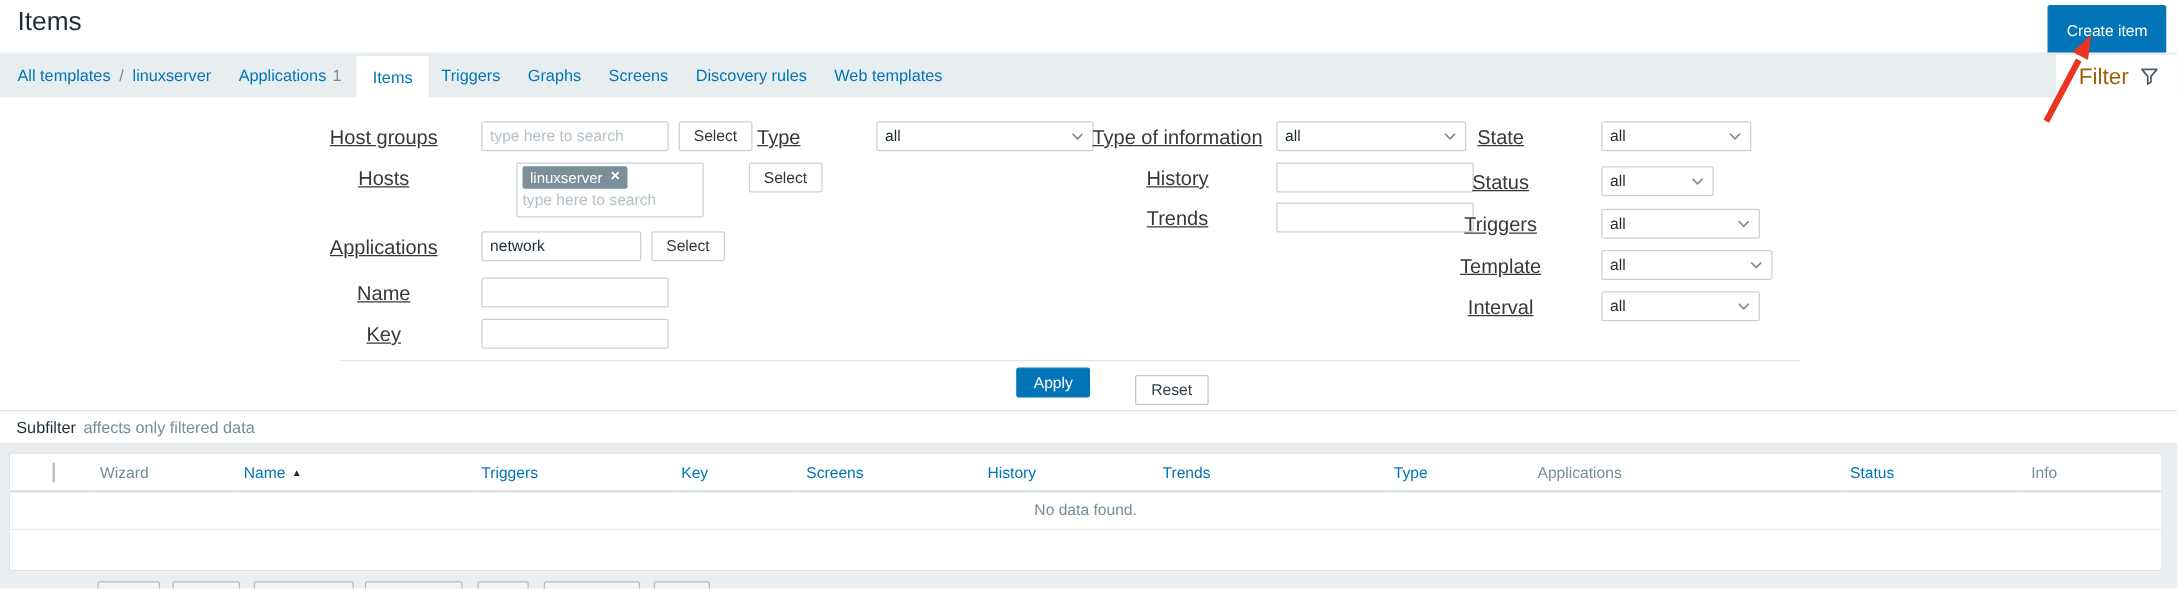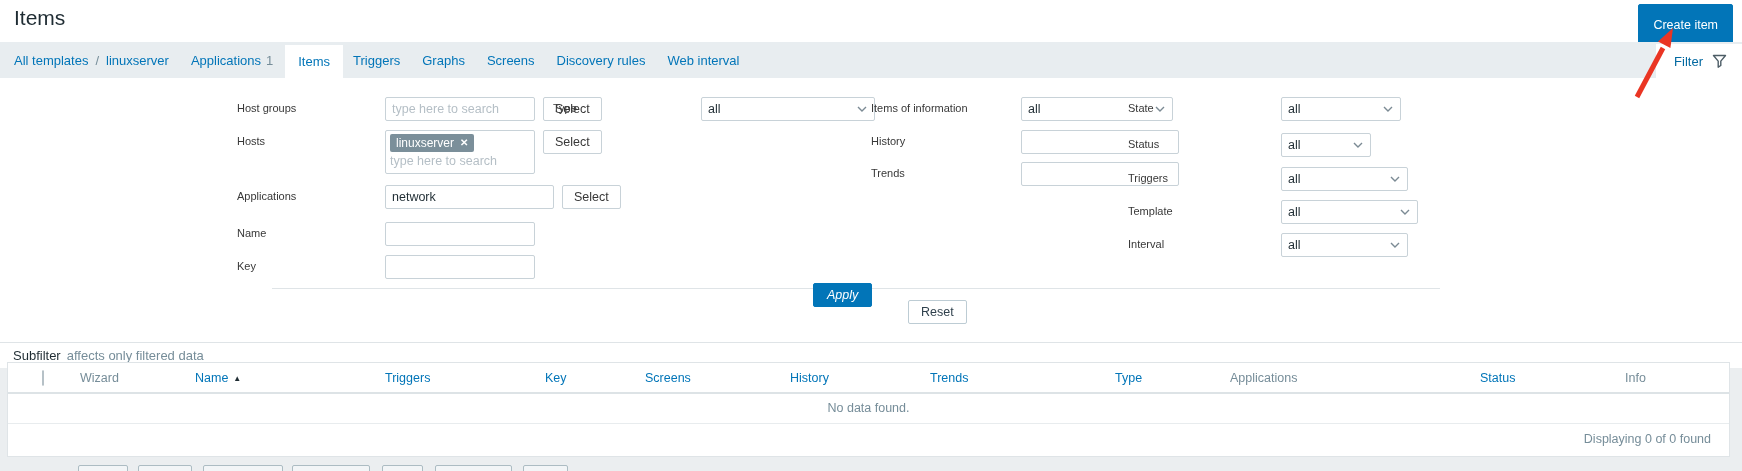--- a/index.html
+++ b/index.html
@@ -21,26 +21,26 @@
   .tabbar a { color:#0275b8; text-decoration:none; cursor:pointer; }
   .crumb-root { margin-left:14px; }
   .crumb-sep { color:#768d99; margin:0 7px; }
   .nav-link { margin-left:22px; }
   .nav-count { color:#768d99; margin-left:5px; }
   .tab-active { align-self:flex-end; height:33px; background:#fff; display:flex; align-items:center;
                 padding:0 13px; margin-left:12px; color:#0275b8; cursor:pointer; }
   .tab-after { margin-left:10px; }
   .filter-tab { position:absolute; right:0; top:2px; height:34px; background:#fff; display:flex;
                 align-items:center; padding:0 15px 0 18px; cursor:pointer; }
-  .filter-tab-label { font-size:13px; color:#0369a1; margin-right:9px; }
+  .filter-tab-label { font-size:18px; color:#a16207; margin-right:9px; }
 
   
   .filter-widget { position:absolute; top:78px; left:0; right:0; height:248px; background:#fff; }
   .frow { position:absolute; display:flex; align-items:flex-start; }
-  .flabel { font-size:11px; color:#383838; text-align:left; padding-top:5px; margin-right:8px; }
+  .flabel { font-size:16px; color:#383838; text-align:center; padding-top:5px; margin-right:8px;text-decoration:underline; }
   .finput { height:24px; border:1px solid #c8d2d8; border-radius:2px; font-size:12.5px;
             font-family:inherit; padding:0 6px; color:#1f2c33; background:#fff; }
   .finput::placeholder, .ms-input::placeholder { color:#b5bfc6; opacity:1; }
   .fselect { height:24px; border:1px solid #c8d2d8; border-radius:2px; background:#fff;
              display:flex; align-items:center; justify-content:space-between;
              padding:0 7px 0 6px; font-size:12.5px; color:#1f2c33; cursor:pointer; }
   .btn-select { height:24px; margin-left:8px; padding:0 11px; background:#fff; color:#383838;
                 border:1px solid #c8d2d8; border-radius:2px; font-size:12.5px; font-family:inherit; cursor:pointer; }
   .multiselect { width:150px; height:44px; border:1px solid #c8d2d8; border-radius:2px;
                  background:#fff; padding:2px 4px; }
@@ -48,21 +48,21 @@
           font-size:12px; padding:2px 6px; border-radius:2px; }
   .chip-x { font-size:10px; font-weight:bold; cursor:pointer; line-height:1; }
   .ms-input { display:block; border:none; outline:none; font-size:12.5px; font-family:inherit;
               margin-top:2px; width:135px; color:#1f2c33; }
   .fdivider { position:absolute; height:1px; background:#dfe4e7; }
   .apply-btn { position:absolute; height:24px; padding:0 13px; }
   .reset-btn { position:absolute; height:24px; padding:0 12px; background:#fff; color:#30414d;
                border:1px solid #bdccd4; border-radius:2px; font-size:12.5px; font-family:inherit; cursor:pointer; }
 
   
-  .subfilter-bar { position:absolute; top:342px; left:0; right:0; height:26px; background:#fff;
+  .subfilter-bar { position:absolute; top:328px; left:0; right:0; height:26px; background:#fff;
                    border-top:1px solid #dfe4e7; display:flex; align-items:center;
                    padding-left:13px; font-size:13px; }
   .subfilter-title { color:#1f2c33; }
   .subfilter-hint { color:#768d99; margin-left:6px; }
 
   
   .table-widget { position:absolute; top:362px; left:7px; right:12px; height:95px;
                   background:#fff; border:1px solid #dfe4e7; }
   table { border-collapse:collapse; table-layout:fixed; width:100%; }
   .th { height:30px; text-align:left; font-weight:400; font-size:12.5px; padding-left:6px;
@@ -98,52 +98,52 @@
   <div class="tabbar">
     <a class="crumb-root">All templates</a>
     <span class="crumb-sep">/</span>
     <a>linuxserver</a>
     <a class="nav-link"><span>Applications</span><span class="nav-count">1</span></a>
     <span class="tab-active">Items</span>
     <a class="nav-link tab-after">Triggers</a>
     <a class="nav-link">Graphs</a>
     <a class="nav-link">Screens</a>
     <a class="nav-link">Discovery rules</a>
-    <a class="nav-link">Web interval</a>
+    <a class="nav-link">Web templates</a>
     <div class="filter-tab">
       <span class="filter-tab-label">Filter</span>
       <svg width="15" height="14" viewBox="0 0 15 14">
         <path d="M1.5 1.5 h12 l-4.7 5.6 v4.4 l-2.6 1.7 v-6.1 z" fill="none" stroke="#4d5d66" stroke-width="1.4" stroke-linejoin="round"></path>
       </svg>
     </div>
   </div>
 
   <div class="filter-widget">
 
     <div class="frow" style="left:237px; top:19px;">
       <label class="flabel" style="width:140px;">Host groups</label>
       <input class="finput" style="width: 150px;" placeholder="type here to search">
       <button class="btn-select">Select</button>
     </div>
 
-    <div class="frow" style="left:237px; top:52px;">
+    <div class="frow" style="left:237px; top:52px;gap:28px;">
       <label class="flabel" style="width:140px;">Hosts</label>
       <div class="multiselect">
         <span class="chip">
             <span>linuxserver</span>
             <span class="chip-x">✕</span>
           </span>
         <input class="ms-input" placeholder="type here to search" style="">
       </div>
       <button class="btn-select">Select</button>
     </div>
 
     <div class="frow" style="left:237px; top:107px;">
       <label class="flabel" style="width:140px;">Applications</label>
-      <input class="finput" style="width: 169px;" value="network">
+      <input class="finput" style="width: 128px;" value="network">
       <button class="btn-select">Select</button>
     </div>
 
     <div class="frow" style="left:237px; top:144px;">
       <label class="flabel" style="width:140px;">Name</label>
       <input class="finput" style="width: 150px;" value="">
     </div>
 
     <div class="frow" style="left:237px; top:177px;">
       <label class="flabel" style="width:140px;">Key</label>
@@ -155,21 +155,21 @@
       <div class="fselect" style="width:174px;">
         <span>all</span>
         <svg width="10" height="6">
             <polyline points="1,1 5,5 9,1" fill="none" stroke="#7b8a94" stroke-width="1.4"></polyline>
           </svg>
       </div>
     </div>
 
 
     <div class="frow" style="left:871px; top:19px;">
-      <label class="flabel" style="width:142px;">Items of information</label>
+      <label class="flabel" style="width:142px;">Type of information</label>
       <div class="fselect" style="width:152px;">
         <span>all</span>
         <svg width="10" height="6">
             <polyline points="1,1 5,5 9,1" fill="none" stroke="#7b8a94" stroke-width="1.4"></polyline>
           </svg>
       </div>
     </div>
 
     <div class="frow" style="left:871px; top:52px;">
       <label class="flabel" style="width:142px;">History</label>
@@ -225,21 +225,21 @@
       <label class="flabel" style="width:145px;">Interval</label>
       <div class="fselect" style="width:127px;">
         <span>all</span>
         <svg width="10" height="6">
             <polyline points="1,1 5,5 9,1" fill="none" stroke="#7b8a94" stroke-width="1.4"></polyline>
           </svg>
       </div>
     </div>
 
     <div class="fdivider" style="left:272px; top:210px; width:1168px;"></div>
-    <button class="btn-blue apply-btn" style="left:813px; top:205px;font-style:italic;">Apply</button>
+    <button class="btn-blue apply-btn" style="left:813px; top:216px;">Apply</button>
     <button class="reset-btn" style="left:908px; top:222px;">Reset</button>
   </div>
 
   <div class="subfilter-bar">
     <span class="subfilter-title">Subfilter</span>
     <span class="subfilter-hint">affects only filtered data</span>
   </div>
 
   <div class="table-widget">
     <table>
@@ -272,21 +272,20 @@
           <th class="th th-link">Status</th>
           <th class="th th-muted">Info</th>
         </tr>
       </thead>
       <tbody>
         <tr>
           <td class="nodata" colspan="12">No data found.</td>
         </tr>
       </tbody>
     </table>
-    <div class="tfooter">Displaying 0 of 0 found</div>
   </div>
 
   <div>
     <div class="ghost-btn" style="left:78px;  width:50px;"></div>
     <div class="ghost-btn" style="left:138px; width:54px;"></div>
     <div class="ghost-btn" style="left:203px; width:80px;"></div>
     <div class="ghost-btn" style="left:292px; width:78px;"></div>
     <div class="ghost-btn" style="left:382px; width:41px;"></div>
     <div class="ghost-btn" style="left:435px; width:77px;"></div>
     <div class="ghost-btn" style="left:523px; width:45px;"></div>

